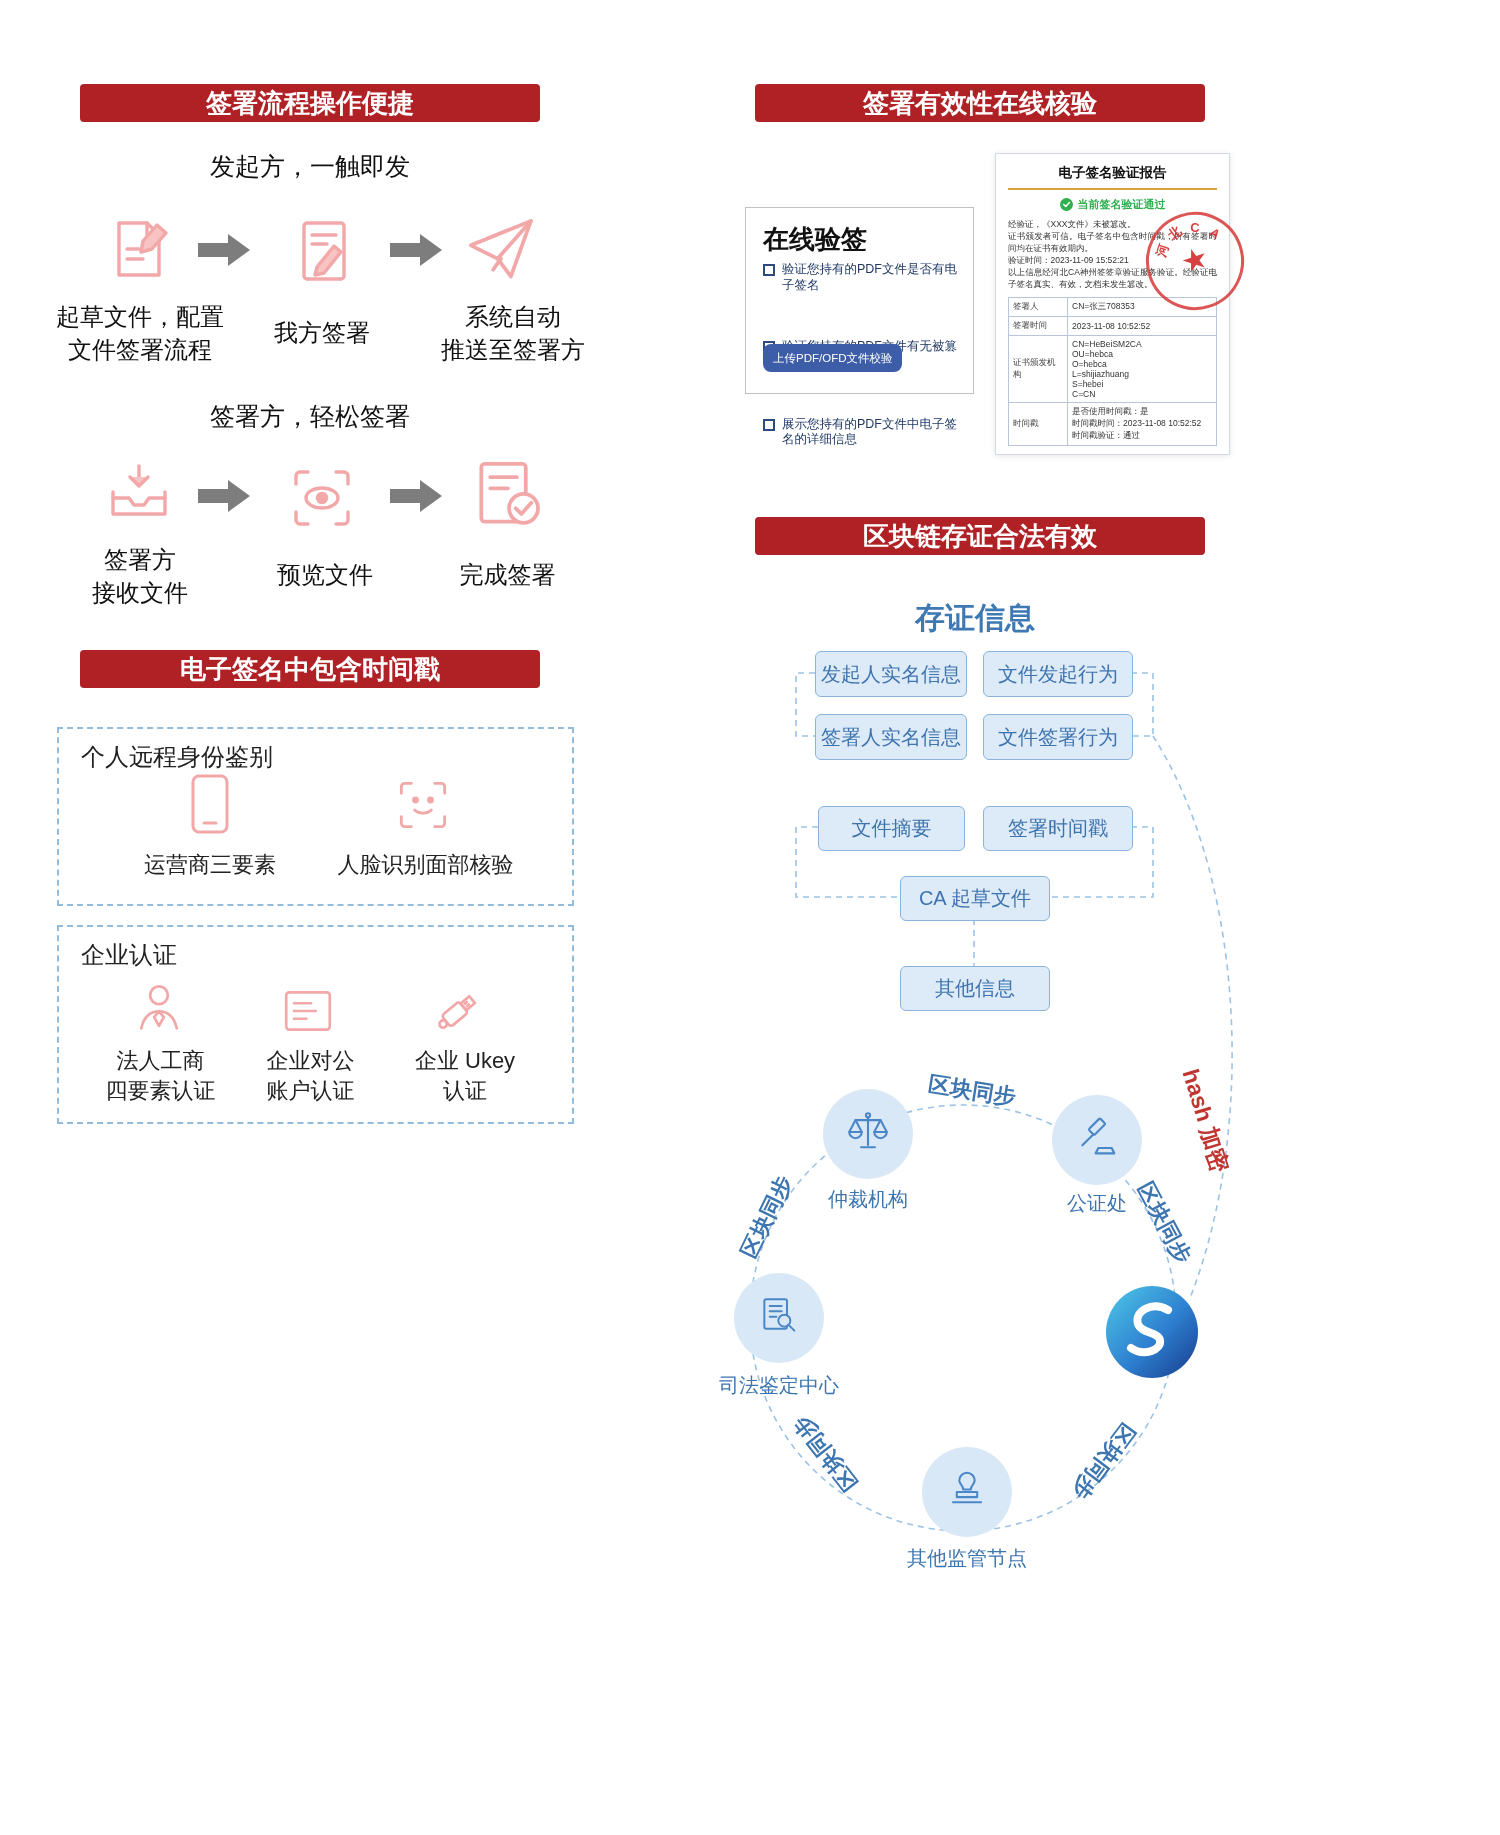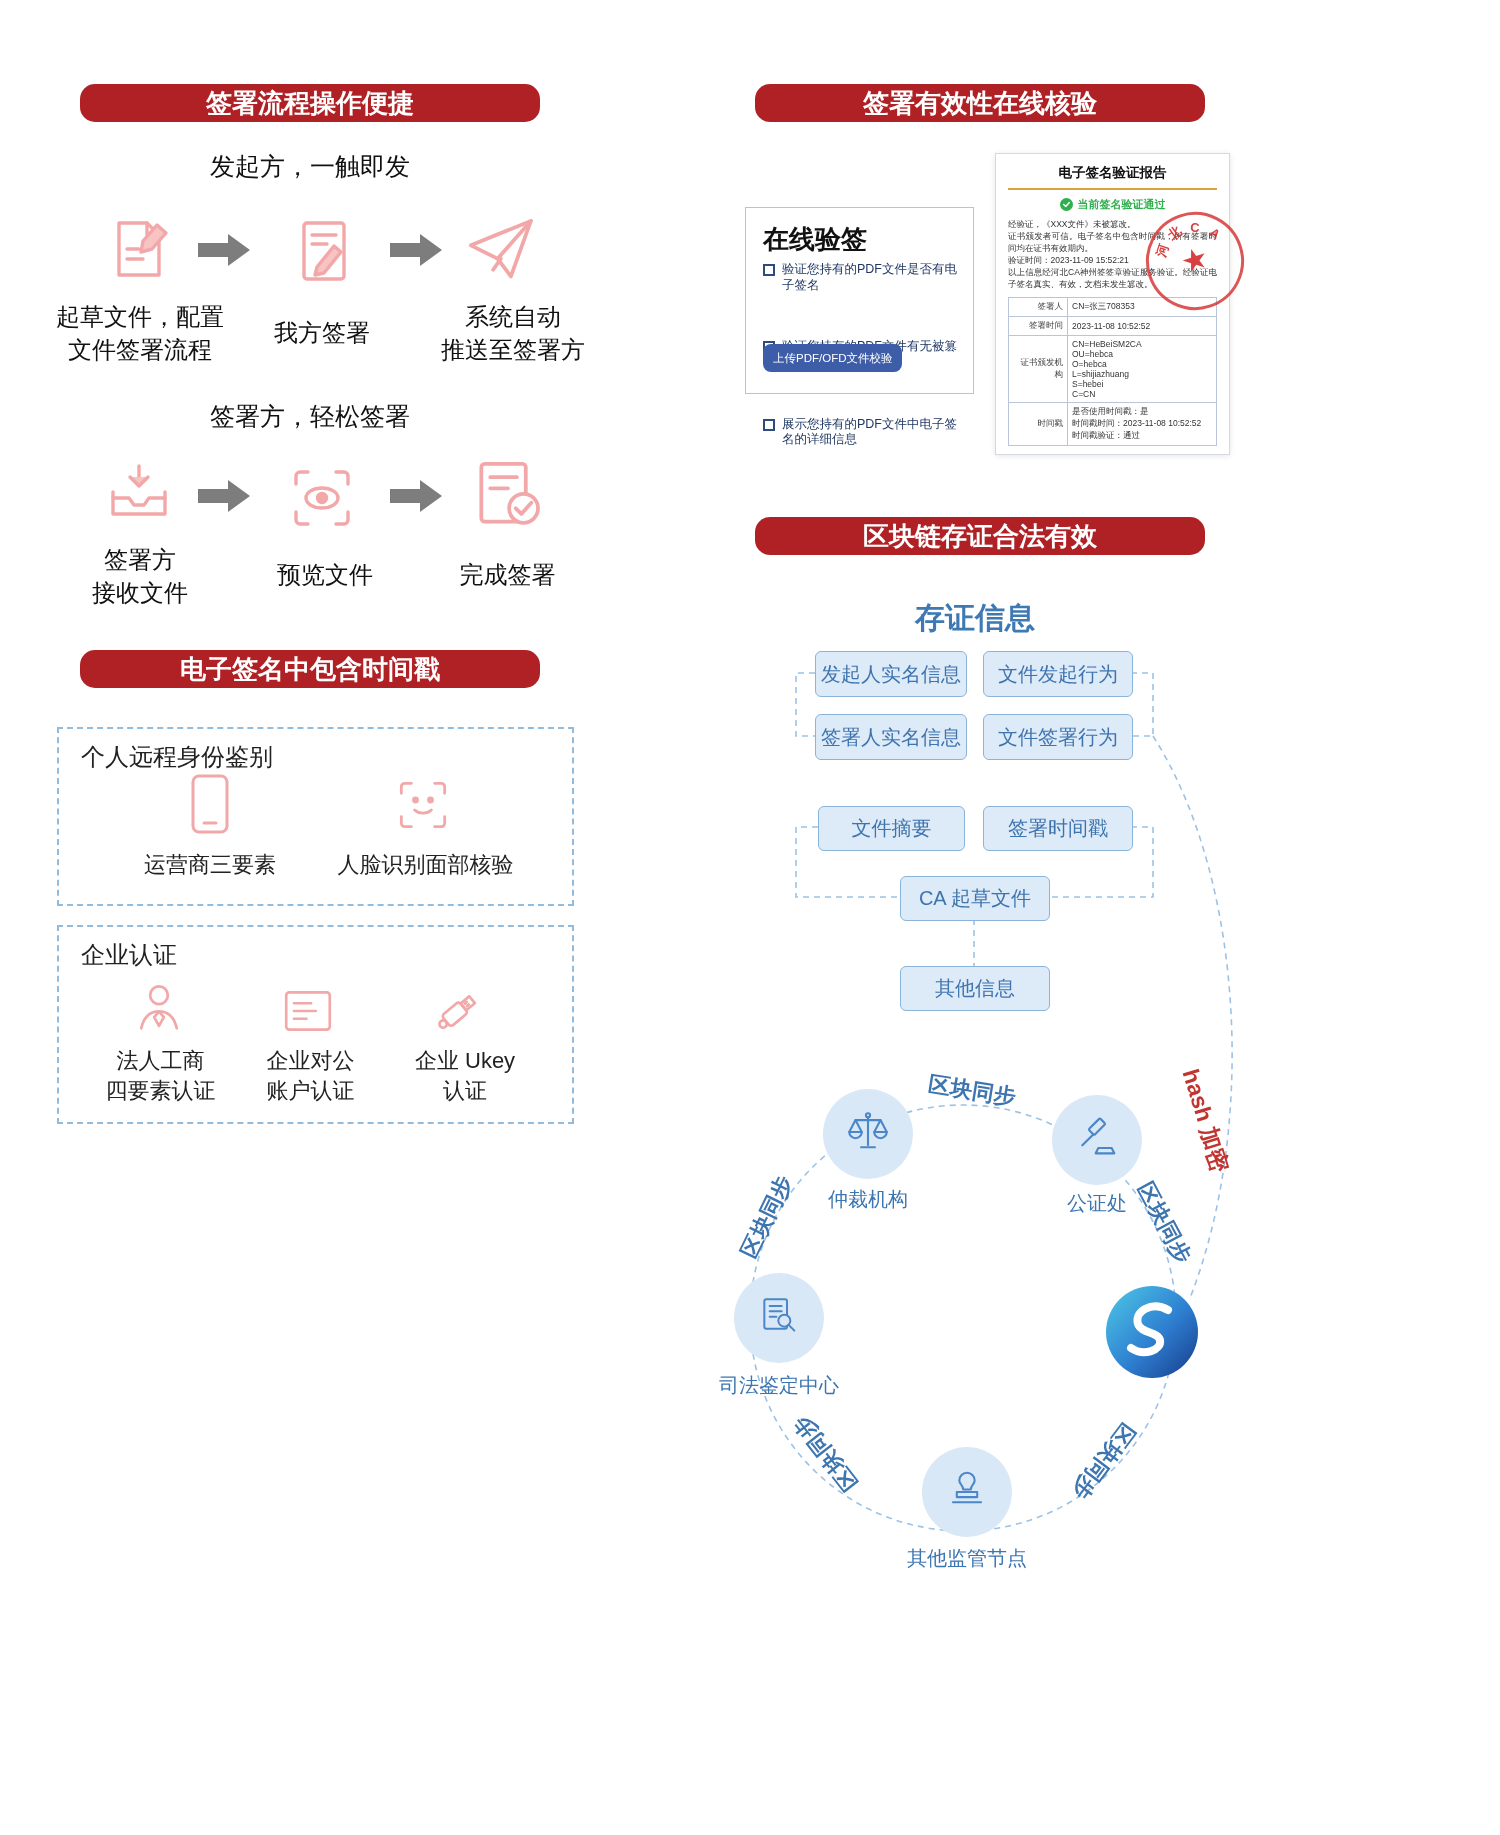--- a/index.html
+++ b/index.html
@@ -1,20 +1,20 @@
 <!DOCTYPE html>
 <html><head>
 <meta charset="utf-8">
 <style>
   html,body{margin:0;padding:0;background:#fff;}
   #page{position:relative;width:1500px;height:1835px;background:#fff;
         font-family:"Liberation Sans","DejaVu Sans",sans-serif;color:#1a1a1a;overflow:hidden;}
   .abs{position:absolute;}
   .banner{background:#b02126;color:#fff;font-size:26px;font-weight:bold;text-align:center;
-          line-height:38px;height:38px;border-radius:15px;}
+          line-height:38px;height:38px;border-radius:4px;}
   .flow-title{font-size:25px;text-align:center;color:#111;}
   .step-label{font-size:24px;text-align:center;line-height:33px;color:#111;}
   .preline{white-space:pre-line;}
   .dashed-box{border:2px dashed #93bcdc;}
   .box-title{font-size:24px;color:#222;}
   .item-label{font-size:22px;text-align:center;line-height:30px;color:#222;}
   .vbox{border:1px solid #c2c2c2;background:#fff;}
   .vbox-title{font-size:26px;font-weight:bold;color:#111;}
   .vitems{display:flex;flex-direction:column;gap:34px;}
   .vitem{display:flex;align-items:flex-start;font-size:12.5px;color:#1f3864;margin-bottom:12px;line-height:1.25;}
@@ -22,21 +22,21 @@
   .vbtn{background:#3d5da8;color:#fff;font-size:11.5px;text-align:center;line-height:28px;height:28px;
         border-radius:8px;border:none;cursor:pointer;padding:0 10px;}
   .report{background:#fff;border:1px solid #d5dae0;box-shadow:0 1px 6px rgba(0,0,0,.10);}
   .rpt-title{font-size:13.5px;font-weight:bold;text-align:center;padding-top:10px;color:#111;}
   .rpt-rule{height:0;border-bottom:2px solid #dca23c;margin:6px 12px 0 12px;}
   .rpt-status{display:flex;align-items:center;justify-content:center;gap:5px;color:#2faf4e;
               font-size:11px;font-weight:bold;margin-top:7px;}
   .rpt-body{font-size:8.5px;line-height:12px;color:#333;margin:6px 12px 0 12px;text-align:justify;}
   .rpt-table{border-collapse:collapse;margin:7px 12px;width:209px;}
   .rpt-table td{border:1px solid #b9c6da;font-size:8.5px;color:#333;padding:3px 4px;vertical-align:middle;}
-  .rpt-table td.k{width:50px;text-align:right;color:#444;}
+  .rpt-table td.k{width:50px;text-align:left;color:#444;}
   .stamp{position:absolute;width:92px;height:92px;border:3px solid rgba(212,44,44,.8);border-radius:50%;
          transform:rotate(-18deg);}
   .stamp-star{position:absolute;left:50%;top:50%;transform:translate(-50%,-54%);
               color:rgba(212,44,44,.9);font-size:30px;}
   .stamp-ch{position:absolute;left:50%;top:50%;font-size:13px;font-weight:bold;color:rgba(212,44,44,.9);}
   .blue-box{position:absolute;background:#ddeaf8;border:1px solid #8ab4da;border-radius:6px;color:#3e74ae;
             font-size:20px;display:flex;align-items:center;justify-content:center;}
   .node-circle{position:absolute;border-radius:50%;background:#d9e8f6;display:flex;align-items:center;justify-content:center;}
   .node-label{position:absolute;font-size:20px;color:#3c75b0;text-align:center;}
   .sync-label{position:absolute;width:140px;text-align:center;font-size:22px;font-weight:bold;color:#3c75b0;}

